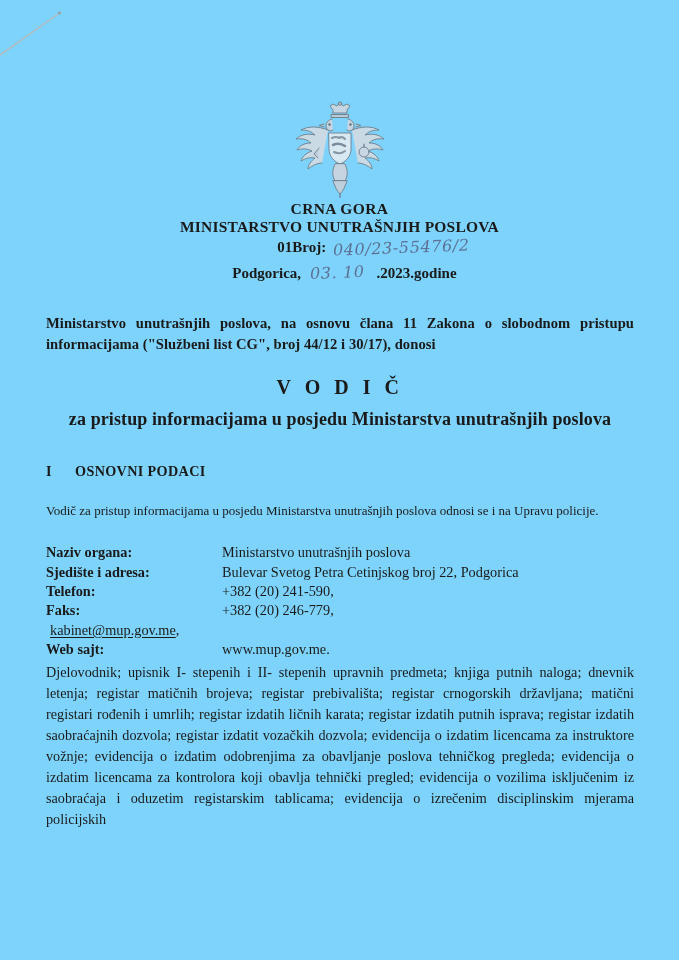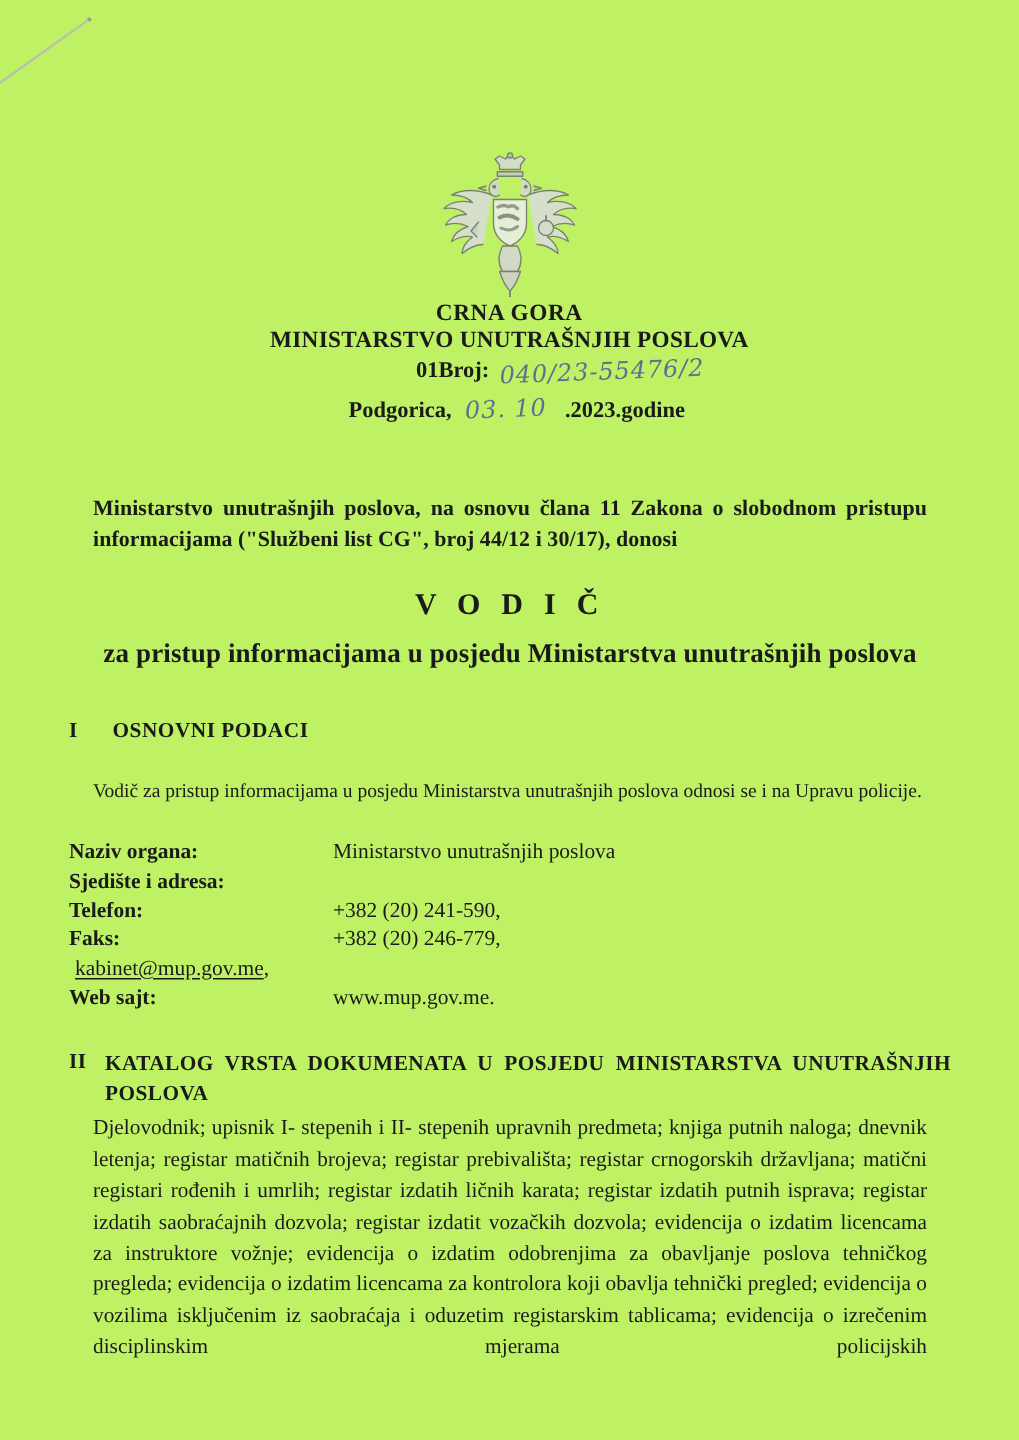--- a/index.html
+++ b/index.html
@@ -12,21 +12,21 @@
     height: 960px;
     position: relative;
     font-family: "Liberation Serif", "DejaVu Serif", serif;
     color: #1a1a1a;
     overflow: hidden;
   }
 
   .page {
     position: absolute;
     inset: 0;
-    background: #bef264;
+    background: #7dd3fc;
   }
 
   
   .scan-artifact {
     position: absolute;
     left: -6px;
     top: 4px;
     width: 74px;
     height: 56px;
     pointer-events: none;
@@ -106,21 +106,21 @@
 
   
   .content {
     position: absolute;
     left: 46px;
     top: 313px;
     width: 588px;
   }
 
   p, div.para {
-    margin: 16px;
+    margin: 0;
   }
 
   .intro {
     font-size: 14.6px;
     font-weight: bold;
     line-height: 1.42;
     text-align: justify;
     letter-spacing: 0.05px;
   }
 
@@ -164,20 +164,21 @@
 
   
   .contact {
     margin-top: 22px;
     font-size: 14.3px;
     line-height: 1.355;
   }
   .contact-row {
     display: flex;
     align-items: baseline;
+    justify-content: flex-end;
   }
   .contact-label {
     width: 176px;
     flex: 0 0 176px;
     font-weight: bold;
   }
   .contact-value {
     flex: 1 1 auto;
   }
   .contact-value.email {
@@ -305,43 +306,37 @@
 
     <p class="scope-para">Vodič za pristup informacijama u posjedu Ministarstva unutrašnjih poslova odnosi se i na  Upravu policije.</p>
 
     <div class="contact">
       <div class="contact-row">
         <span class="contact-label">Naziv organa:</span>
         <span class="contact-value">Ministarstvo unutrašnjih poslova</span>
       </div>
       <div class="contact-row">
         <span class="contact-label">Sjedište i adresa:</span>
+        <span class="contact-value">Bulevar Svetog Petra Cetinjskog broj 22, Podgorica</span>
       </div>
       <div class="contact-row">
         <span class="contact-label">Telefon:</span>
         <span class="contact-value">+382 (20) 241-590,</span>
       </div>
       <div class="contact-row">
         <span class="contact-label">Faks:</span>
         <span class="contact-value">+382 (20) 246-779,</span>
       </div>
       <div class="contact-row">
         <span class="contact-value email"><span class="link">kabinet@mup.gov.me</span><span>,</span></span>
       </div>
       <div class="contact-row">
         <span class="contact-label">Web sajt:</span>
         <span class="contact-value">www.mup.gov.me.</span>
       </div>
     </div>
 
-    <div class="section2">
-      <span class="numeral">II</span>
-      <span class="heading-text">
-        <div class="line-just">KATALOG VRSTA DOKUMENATA U POSJEDU MINISTARSTVA UNUTRAŠNJIH</div>
-        <div class="line-last">POSLOVA</div>
-      </span>
-    </div>
 
 
     <p class="records-para">Djelovodnik; upisnik I- stepenih i  II- stepenih upravnih predmeta; knjiga putnih naloga; dnevnik letenja; registar matičnih brojeva; registar prebivališta; registar crnogorskih državljana; matični registari rođenih i umrlih; registar izdatih ličnih karata; registar izdatih putnih isprava; registar izdatih saobraćajnih dozvola; registar izdatit vozačkih dozvola; evidencija o izdatim licencama za instruktore vožnje; evidencija o izdatim odobrenjima za obavljanje poslova tehničkog pregleda; evidencija o izdatim licencama za kontrolora koji obavlja tehnički pregled; evidencija o vozilima isključenim iz saobraćaja i oduzetim registarskim tablicama; evidencija o izrečenim disciplinskim mjerama policijskih</p>
 
   </div>
 </div>
 
 </body></html>

